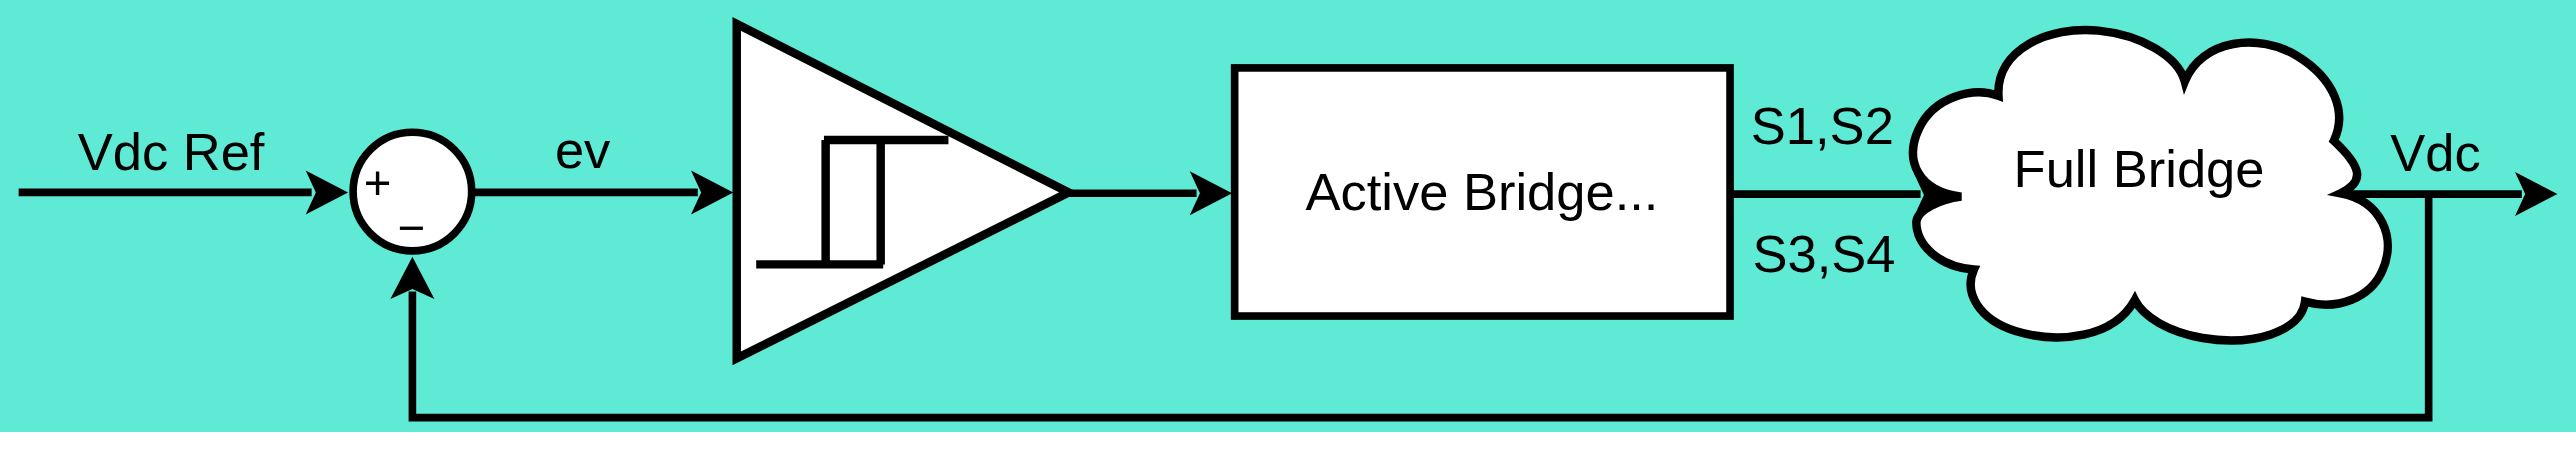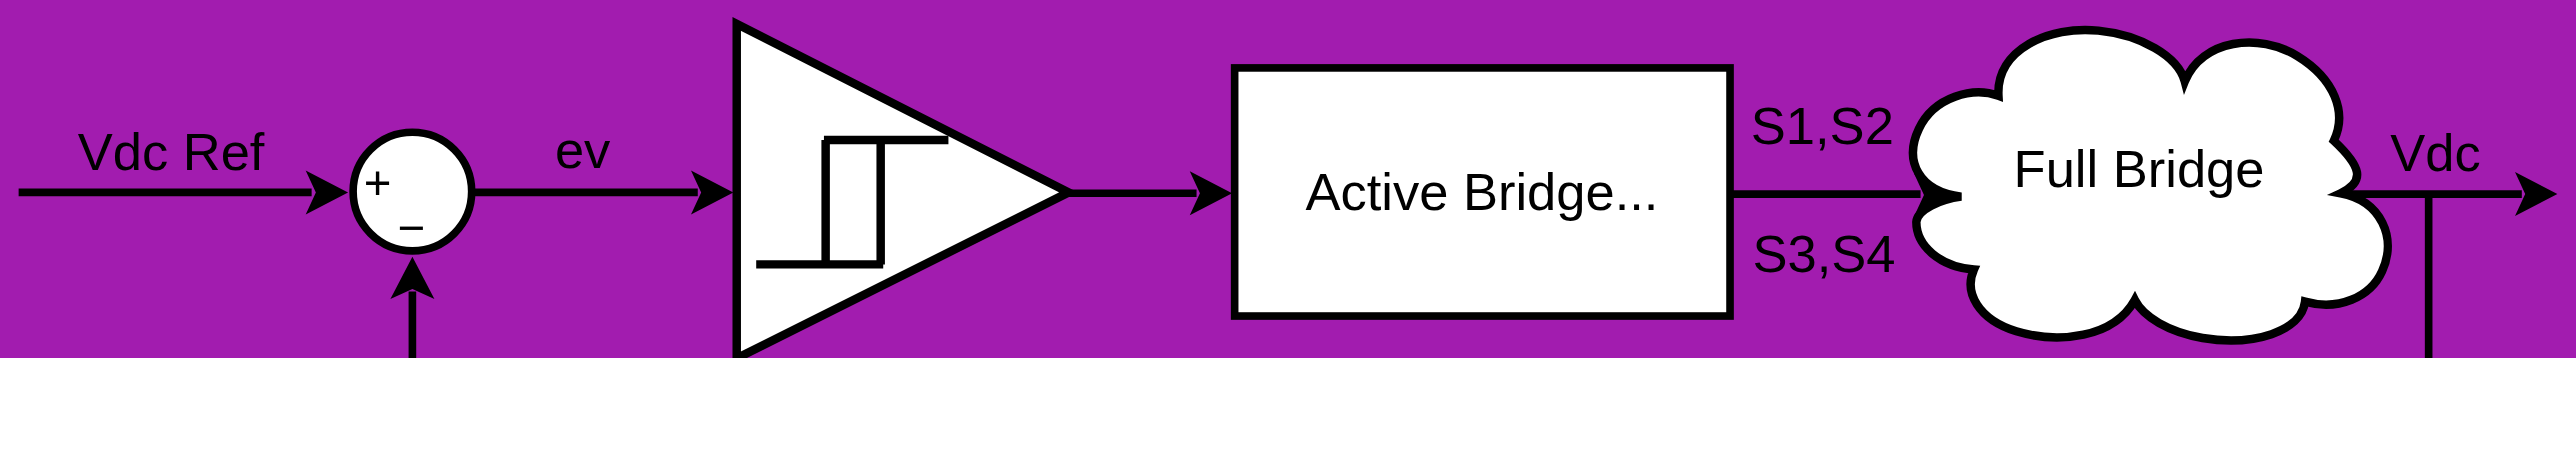--- a/index.html
+++ b/index.html
@@ -3,22 +3,22 @@
 <meta charset="utf-8">
 <style>
   html, body {
     margin: 0;
     padding: 0;
     background: #ffffff;
   }
   .stage {
     position: relative;
     width: 2576px;
-    height: 358px;
-    background: #a21caf;
+    height: 432px;
+    background: #5eead4;
     overflow: hidden;
   }
   svg { display: block; }
   text {
     font-family: "Liberation Sans", sans-serif;
     fill: #000000;
     font-size: 62px;
   }
   .sign { font-size: 56px; }
   .shape {

